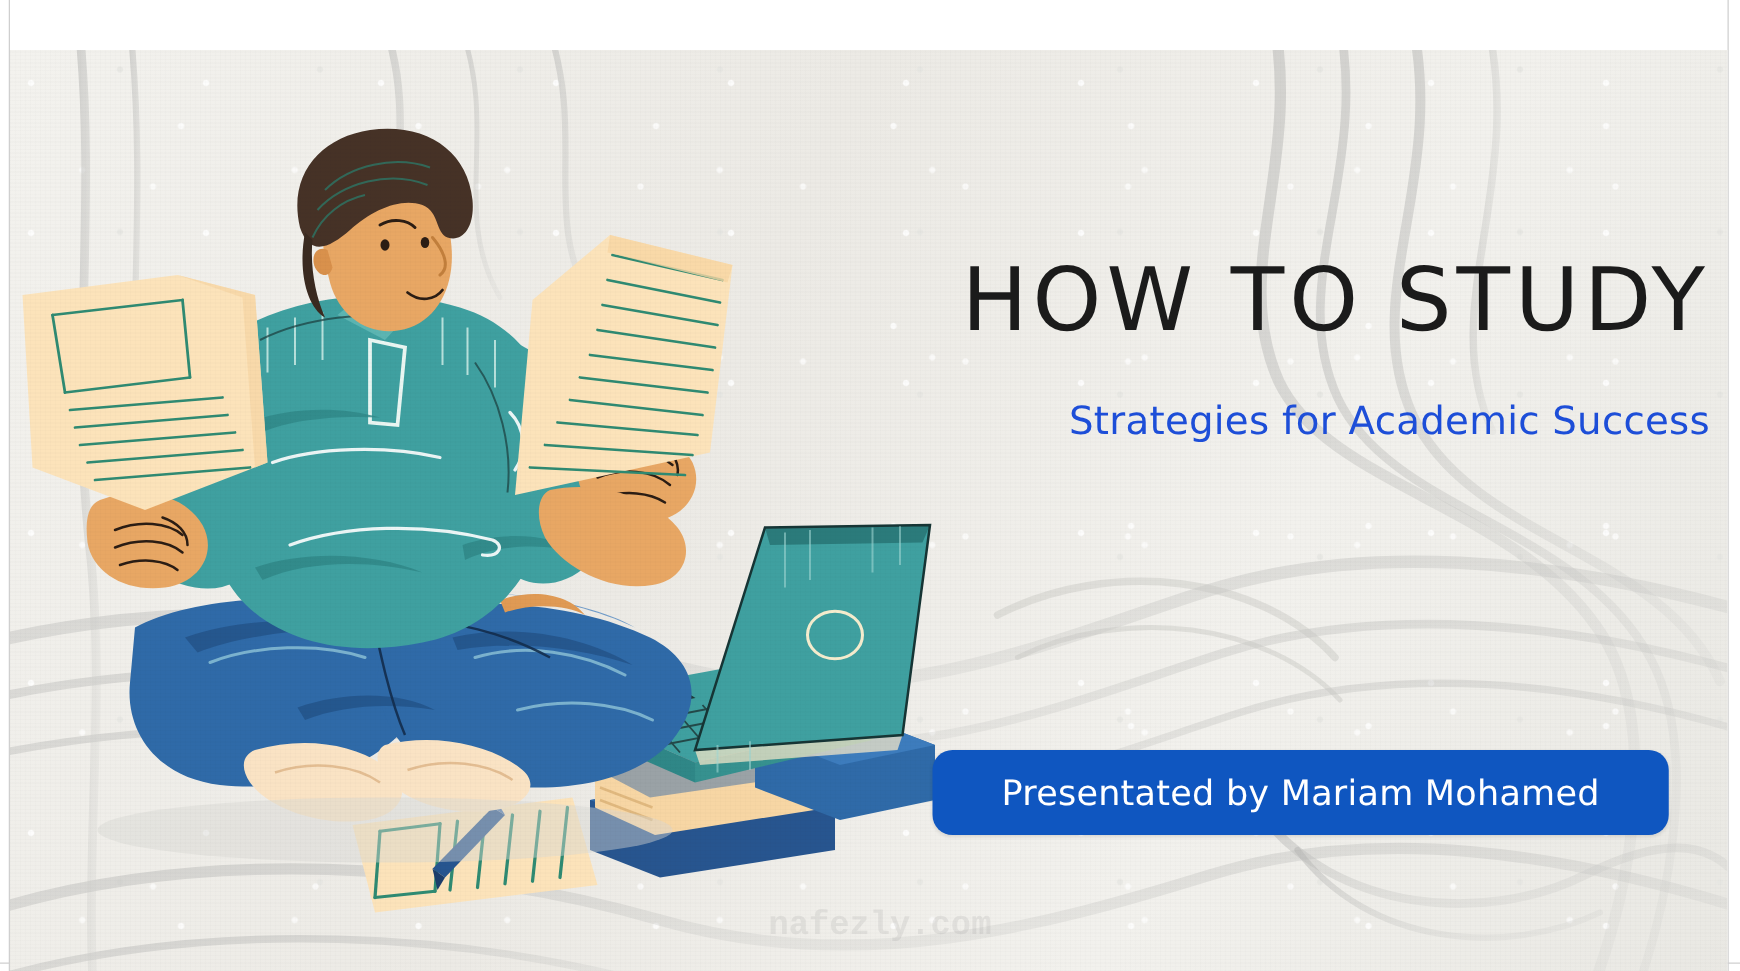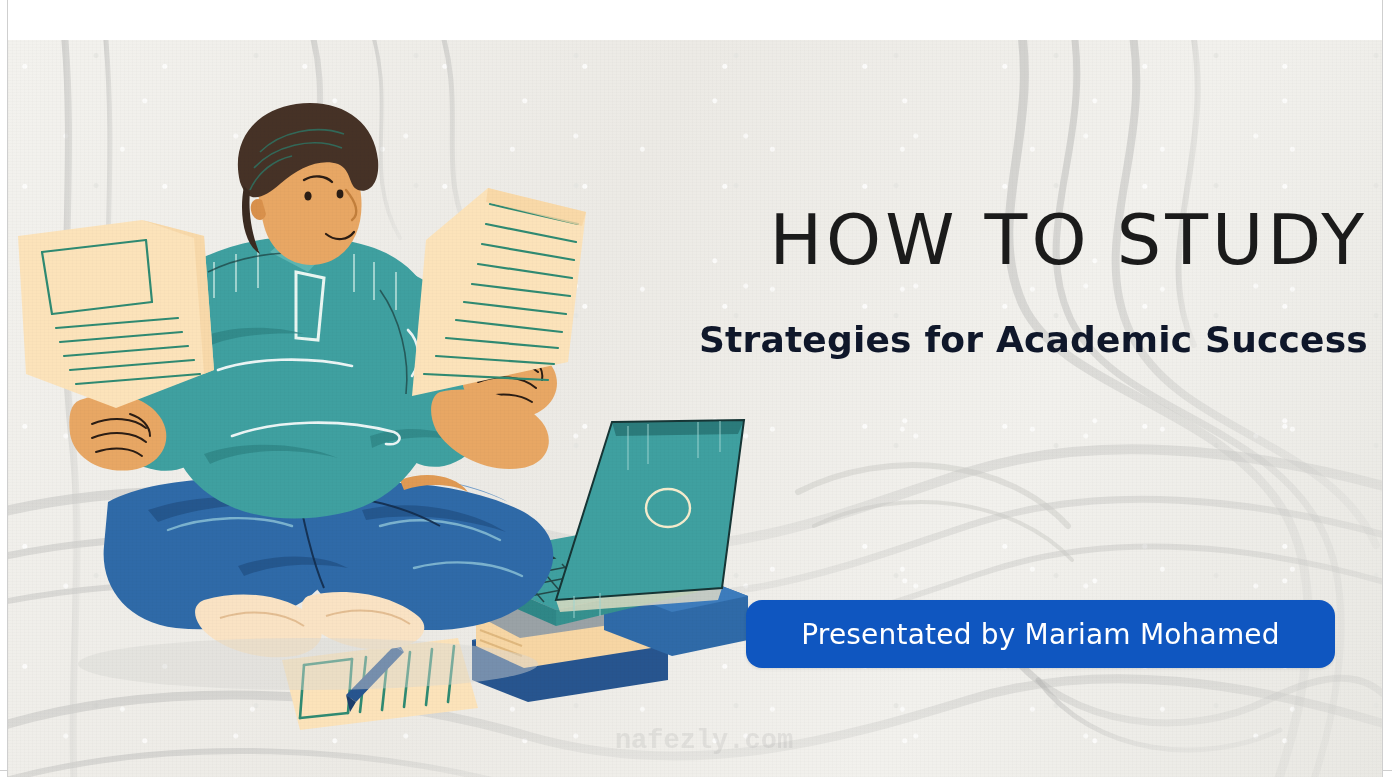--- a/index.html
+++ b/index.html
@@ -84,23 +84,23 @@
     font-weight: 400;
     font-size: 70px;
     line-height: 1.16;
     letter-spacing: 4px;
     color: #1b1b1b;
     margin: 0;
     white-space: nowrap;
   }
   .slide-subtitle {
     font-family: "DejaVu Sans", sans-serif;
-    font-weight: 700;
-    font-size: 36px;
-    color: #0f172a;
+    font-weight: 400;
+    font-size: 31px;
+    color: #1d4ed8;
     margin: 38px 0 0 0;
     letter-spacing: 0.2px;
   }
 
   
   .presenter-badge {
     position: absolute;
     left: 738px;
     top: 560px;
     width: 589px;

